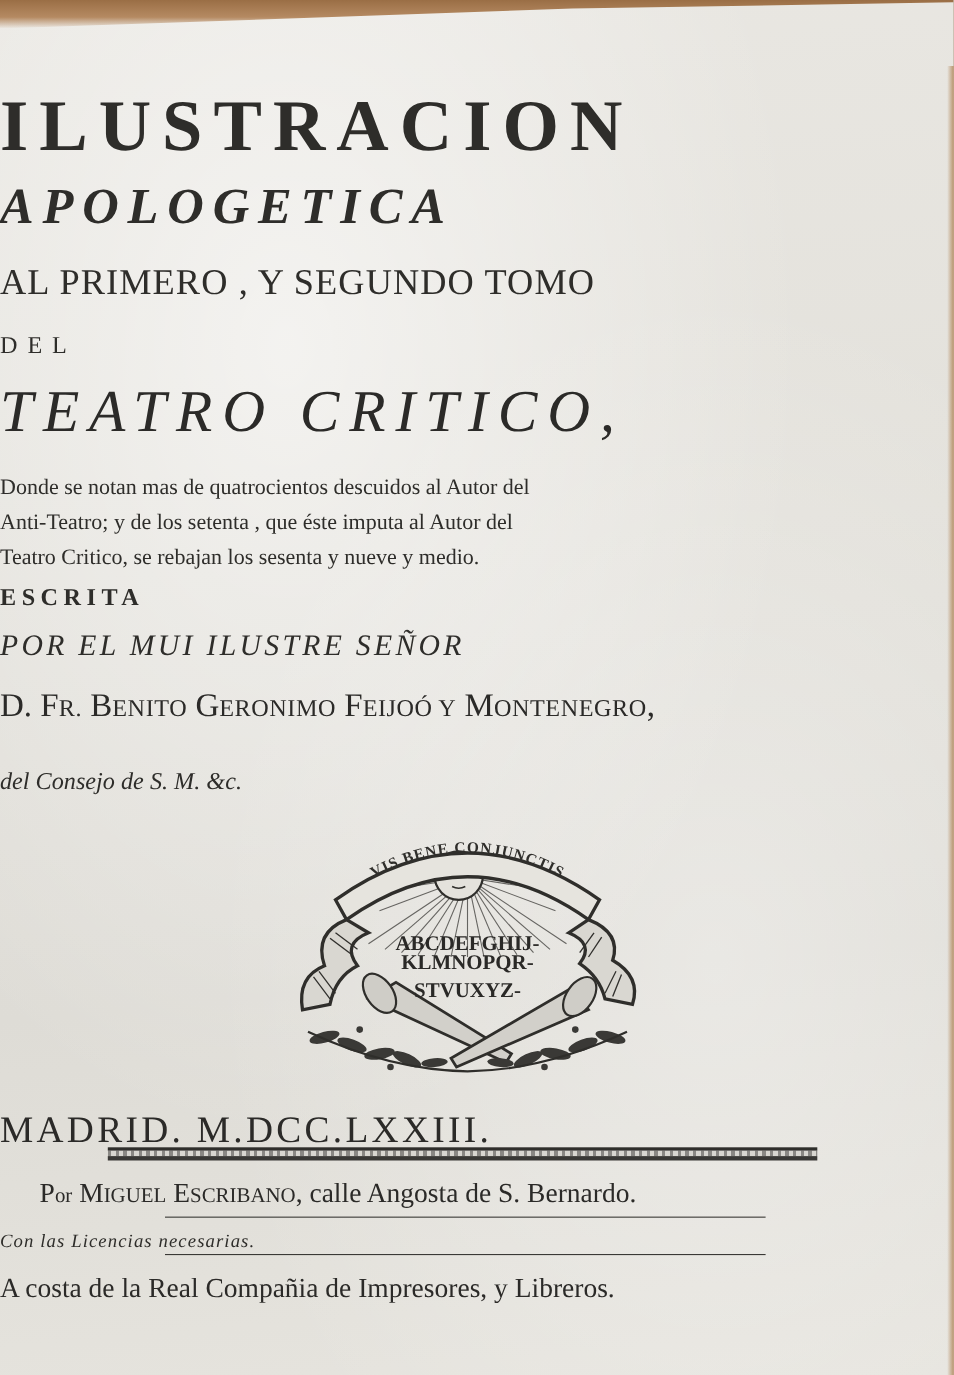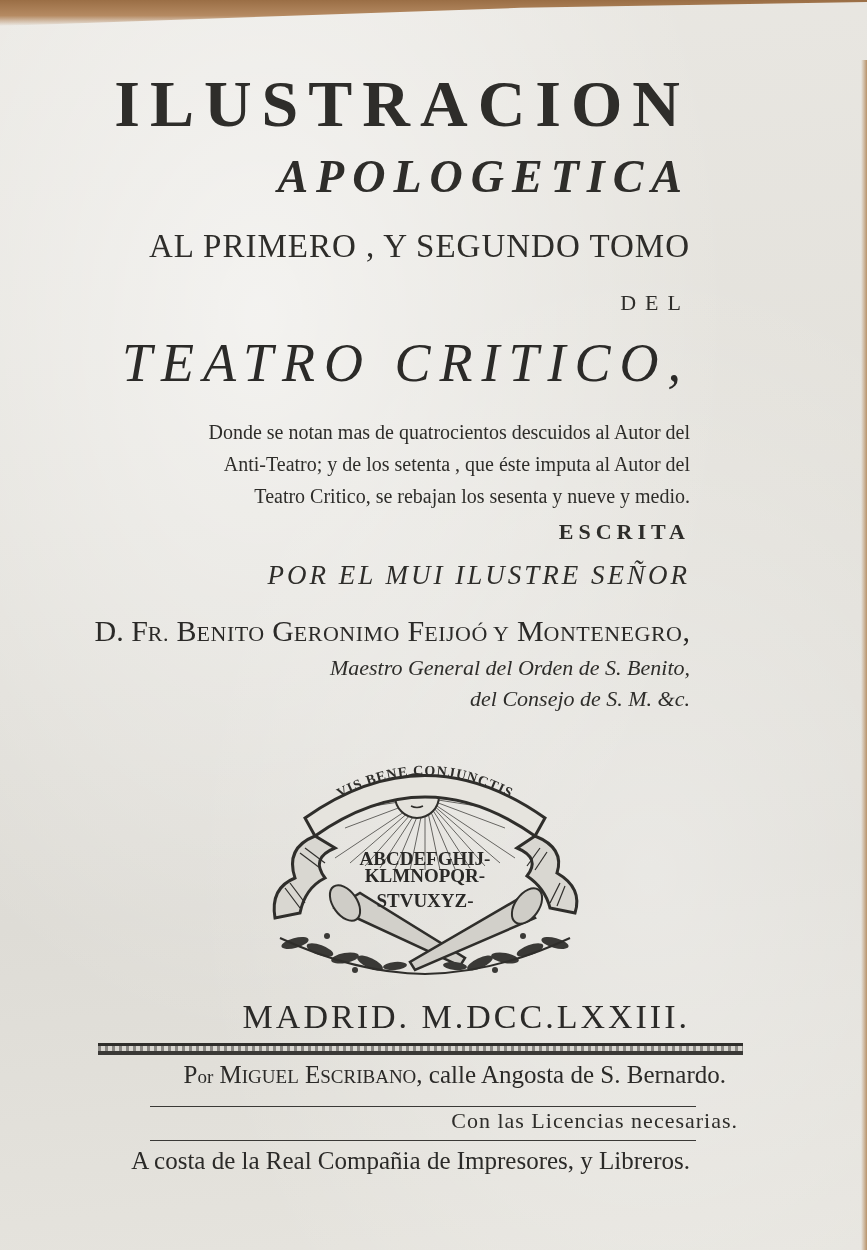--- a/index.html
+++ b/index.html
@@ -31,22 +31,23 @@
     .right-edge {
       position: absolute;
       right: 0; top: 60px;
       width: 6px; height: 1190px;
       background: linear-gradient(90deg, rgba(180,150,120,0) 0%, #b8936b 100%);
     }
     .line {
       position: absolute;
       left: 0;
       width: 690px;
-      text-align: right;
+      text-align: left;
       white-space: nowrap;
+      margin-top: 11px;
     }
     .t1 { top: 66px; font-size: 66px; letter-spacing: 10px; font-weight: bold; color: #2e2d2a; }
     .t2 { top: 150px; font-size: 46px; font-style: italic; font-weight: bold; letter-spacing: 8px; color: #2e2d2a; }
     .t3 { top: 228px; font-size: 33px; letter-spacing: 1px; color: #2e2d2a; }
     .t4 { top: 290px; font-size: 22px; letter-spacing: 9px; color: #2e2d2a; }
     .t5 { top: 332px; font-size: 54px; font-style: italic; letter-spacing: 9px; color: #2b2a28; }
     .desc { top: 416px; font-size: 20px; line-height: 32px; color: #2e2d2a; }
     .t6 { top: 519px; font-size: 22px; letter-spacing: 5px; font-weight: bold; color: #2e2d2a; }
     .t7 { top: 560px; font-size: 27px; font-style: italic; letter-spacing: 3px; color: #2e2d2a; }
     .author { top: 614px; font-size: 30px; color: #2b2a28; }
@@ -81,21 +82,21 @@
     }
     .printer { top: 1061px; font-size: 25px; color: #2b2a28; padding-left: 36px; }
     .printer .sc { font-size: 19px; }
     .rule-thin {
       position: absolute;
       height: 0;
       border-top: 1.5px solid #3a3936;
     }
     .rule-1 { left: 150px; top: 1106px; width: 546px; }
     .rule-2 { left: 150px; top: 1140px; width: 546px; }
-    .licencias { top: 1108px; font-size: 22px; color: #2e2d2a; letter-spacing: 1px; padding-left: 48px; }
+    .licencias { top: 1108px; font-size: 17px; font-style: italic; color: #2e2d2a; letter-spacing: 1px; }
     .costa { top: 1147px; font-size: 25px; color: #2b2a28; }
   </style>
 </head>
 <body>
 
 <div class="page">
   <div class="top-edge"></div>
   <div class="right-edge"></div>
 
   <div class="line t1">ILUSTRACION</div>
@@ -109,21 +110,20 @@
     <div>Anti-Teatro; y de los setenta , que éste imputa al Autor del</div>
     <div>Teatro Critico, se rebajan los sesenta y nueve y medio.</div>
   </div>
 
   <div class="line t6">ESCRITA</div>
   <div class="line t7">POR EL MUI ILUSTRE SEÑOR</div>
 
   <div class="line author">
     <span class="big">D.</span><span> </span><span class="big">F</span><span class="sc">R.</span><span> </span><span class="big">B</span><span class="sc">ENITO</span><span> </span><span class="big">G</span><span class="sc">ERONIMO</span><span> </span><span class="big">F</span><span class="sc">EIJOÓ Y</span><span> </span><span class="big">M</span><span class="sc">ONTENEGRO</span><span class="big">,</span>
   </div>
-  <div class="line r1">Maestro General del Orden de S. Benito,</div>
   <div class="line r2">del Consejo de S. M. &amp;c.</div>
 
   <div class="emblem">
     <svg width="320" height="230" viewBox="0 0 320 230">
       <defs>
         <path id="mottoArc" d="M 55 62 Q 160 -8 265 62" fill="none"></path>
       </defs>
 
       <g stroke="#3a3936" stroke-width="1" opacity="0.75">
         <line x1="160" y1="50" x2="70" y2="110"></line>

